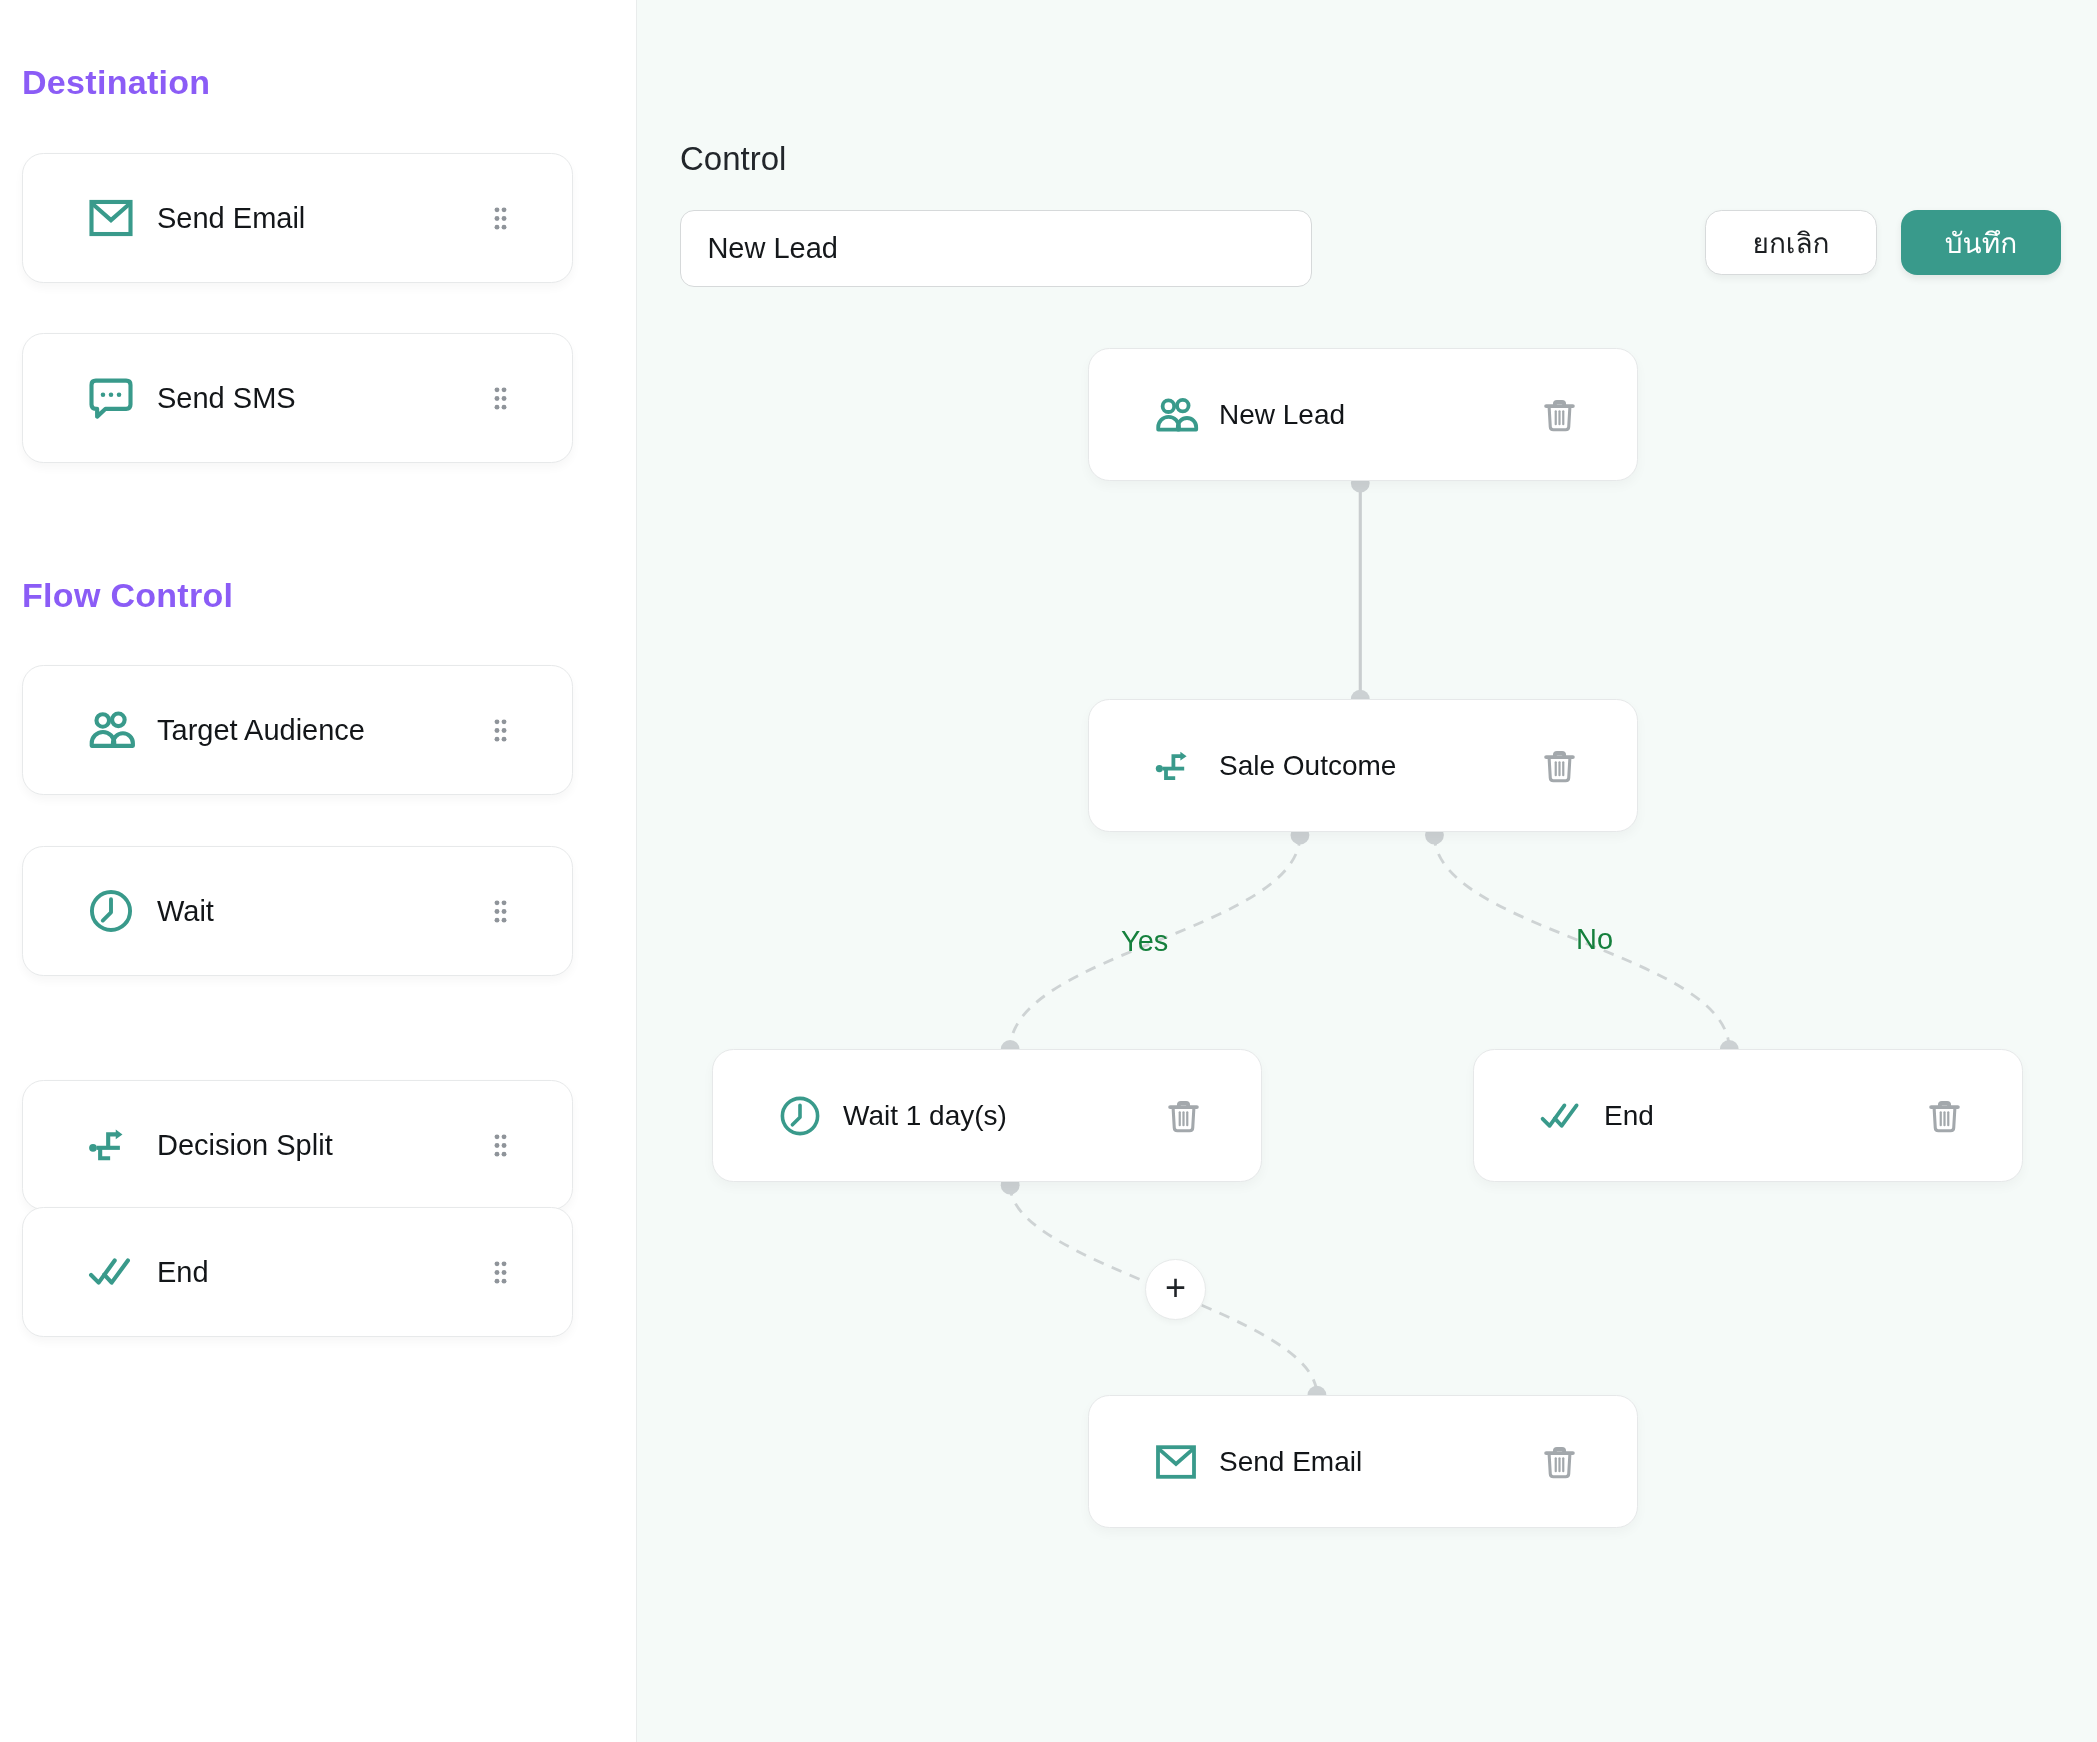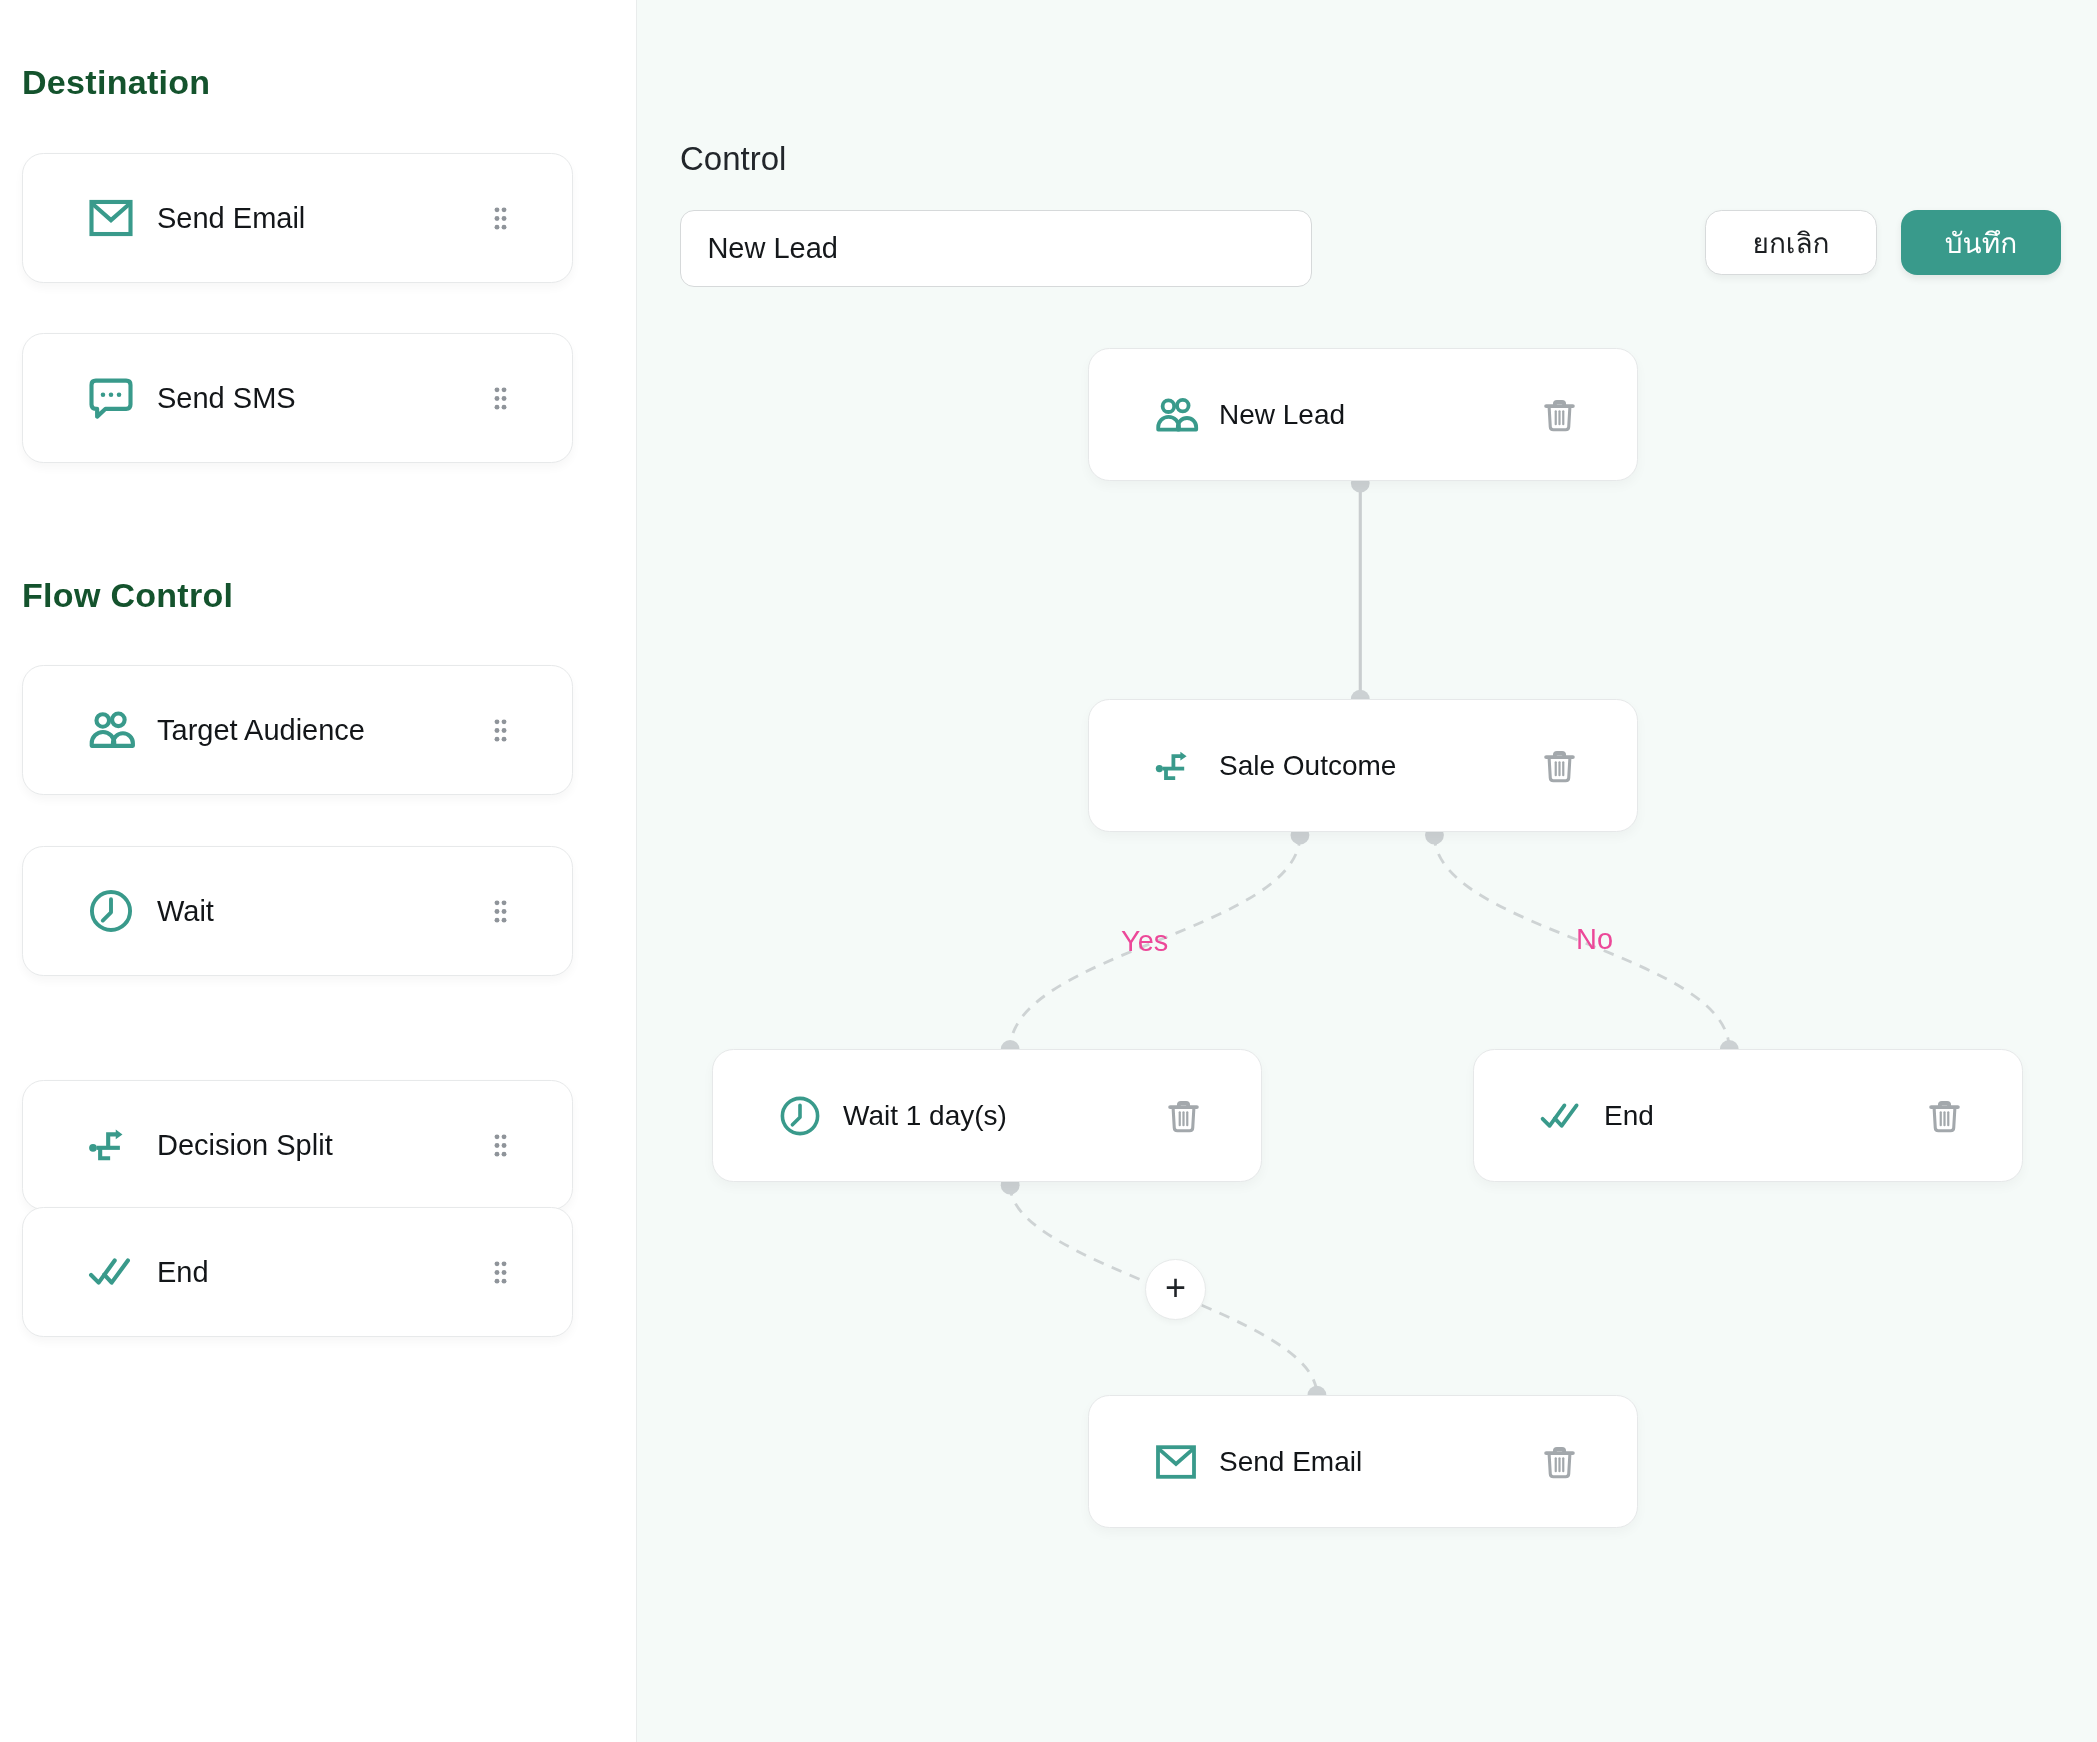--- a/index.html
+++ b/index.html
@@ -6,21 +6,21 @@
   body{font-family:"Liberation Sans","DejaVu Sans",sans-serif;background:#ffffff;}
   .app{position:relative;width:2097px;height:1743px;overflow:hidden;background:#ffffff;}
 
   
   .canvas-bg{position:absolute;left:636px;top:0;width:1461px;height:1743px;
     background:#f5faf8;border-left:1.9px solid #e9ecec;}
   .edges{position:absolute;left:0;top:0;width:2097px;height:1743px;pointer-events:none;}
 
   
   .sidebar{position:absolute;left:0;top:0;width:636px;height:1743px;background:#ffffff;}
-  .side-heading{position:absolute;left:22px;font-size:34px;font-weight:700;color:#14532d;letter-spacing:0.3px;}
+  .side-heading{position:absolute;left:22px;font-size:34px;font-weight:700;color:#8b5cf6;letter-spacing:0.3px;}
   .h-dest{top:63px;}
   .h-flow{top:576px;}
   .palette-card{position:absolute;left:22px;width:551px;height:130px;background:#ffffff;
     border:1.9px solid #e7e9ea;border-radius:21.4px;box-sizing:border-box;
     display:flex;align-items:center;padding:0 55px 0 62px;
     box-shadow:0 5px 10px rgba(0,0,0,0.035);cursor:grab;}
   .p1{top:153px;}.p2{top:333px;}.p3{top:665px;}.p4{top:846px;}.p5{top:1080px;}.p6{top:1207px;}
   .palette-card .icon{width:52px;height:52px;color:#399a8b;flex:0 0 auto;}
   .palette-card .plabel{margin-left:20px;font-size:29px;color:#131619;}
   .drag-handle{margin-left:auto;width:33px;height:45px;color:#8f949a;cursor:grab;}
@@ -46,21 +46,21 @@
   .n-outcome{left:1088px;top:699px;}
   .n-wait{left:712px;top:1049px;}
   .n-end{left:1473px;top:1049px;}
   .n-email{left:1088px;top:1395px;}
   .node .icon{width:48px;height:48px;color:#399a8b;flex:0 0 auto;}
   .node .nlabel{margin-left:19px;font-size:28px;color:#121518;}
   .trash-btn{margin-left:auto;width:41px;height:44px;color:#a3a8ac;background:none;border:none;padding:0;cursor:pointer;}
   .trash-btn svg{width:100%;height:100%;}
 
   
-  .edge-label{position:absolute;font-size:29px;color:#ec4899;}
+  .edge-label{position:absolute;font-size:29px;color:#15803d;}
   .lbl-yes{left:1121px;top:925px;}
   .lbl-no{left:1576px;top:923px;}
   .plus-btn{position:absolute;left:1145px;top:1259px;width:61px;height:61px;border-radius:50%;
     background:#ffffff;border:1.9px solid #e7eaea;box-sizing:border-box;color:#202428;
     font-size:36px;font-weight:300;display:flex;align-items:center;justify-content:center;
     cursor:pointer;box-shadow:0 2.5px 6.3px rgba(0,0,0,0.04);padding:0 0 3.8px 0;
     font-family:"Liberation Sans","DejaVu Sans",sans-serif;}
 </style>
 </head>
 <body>

